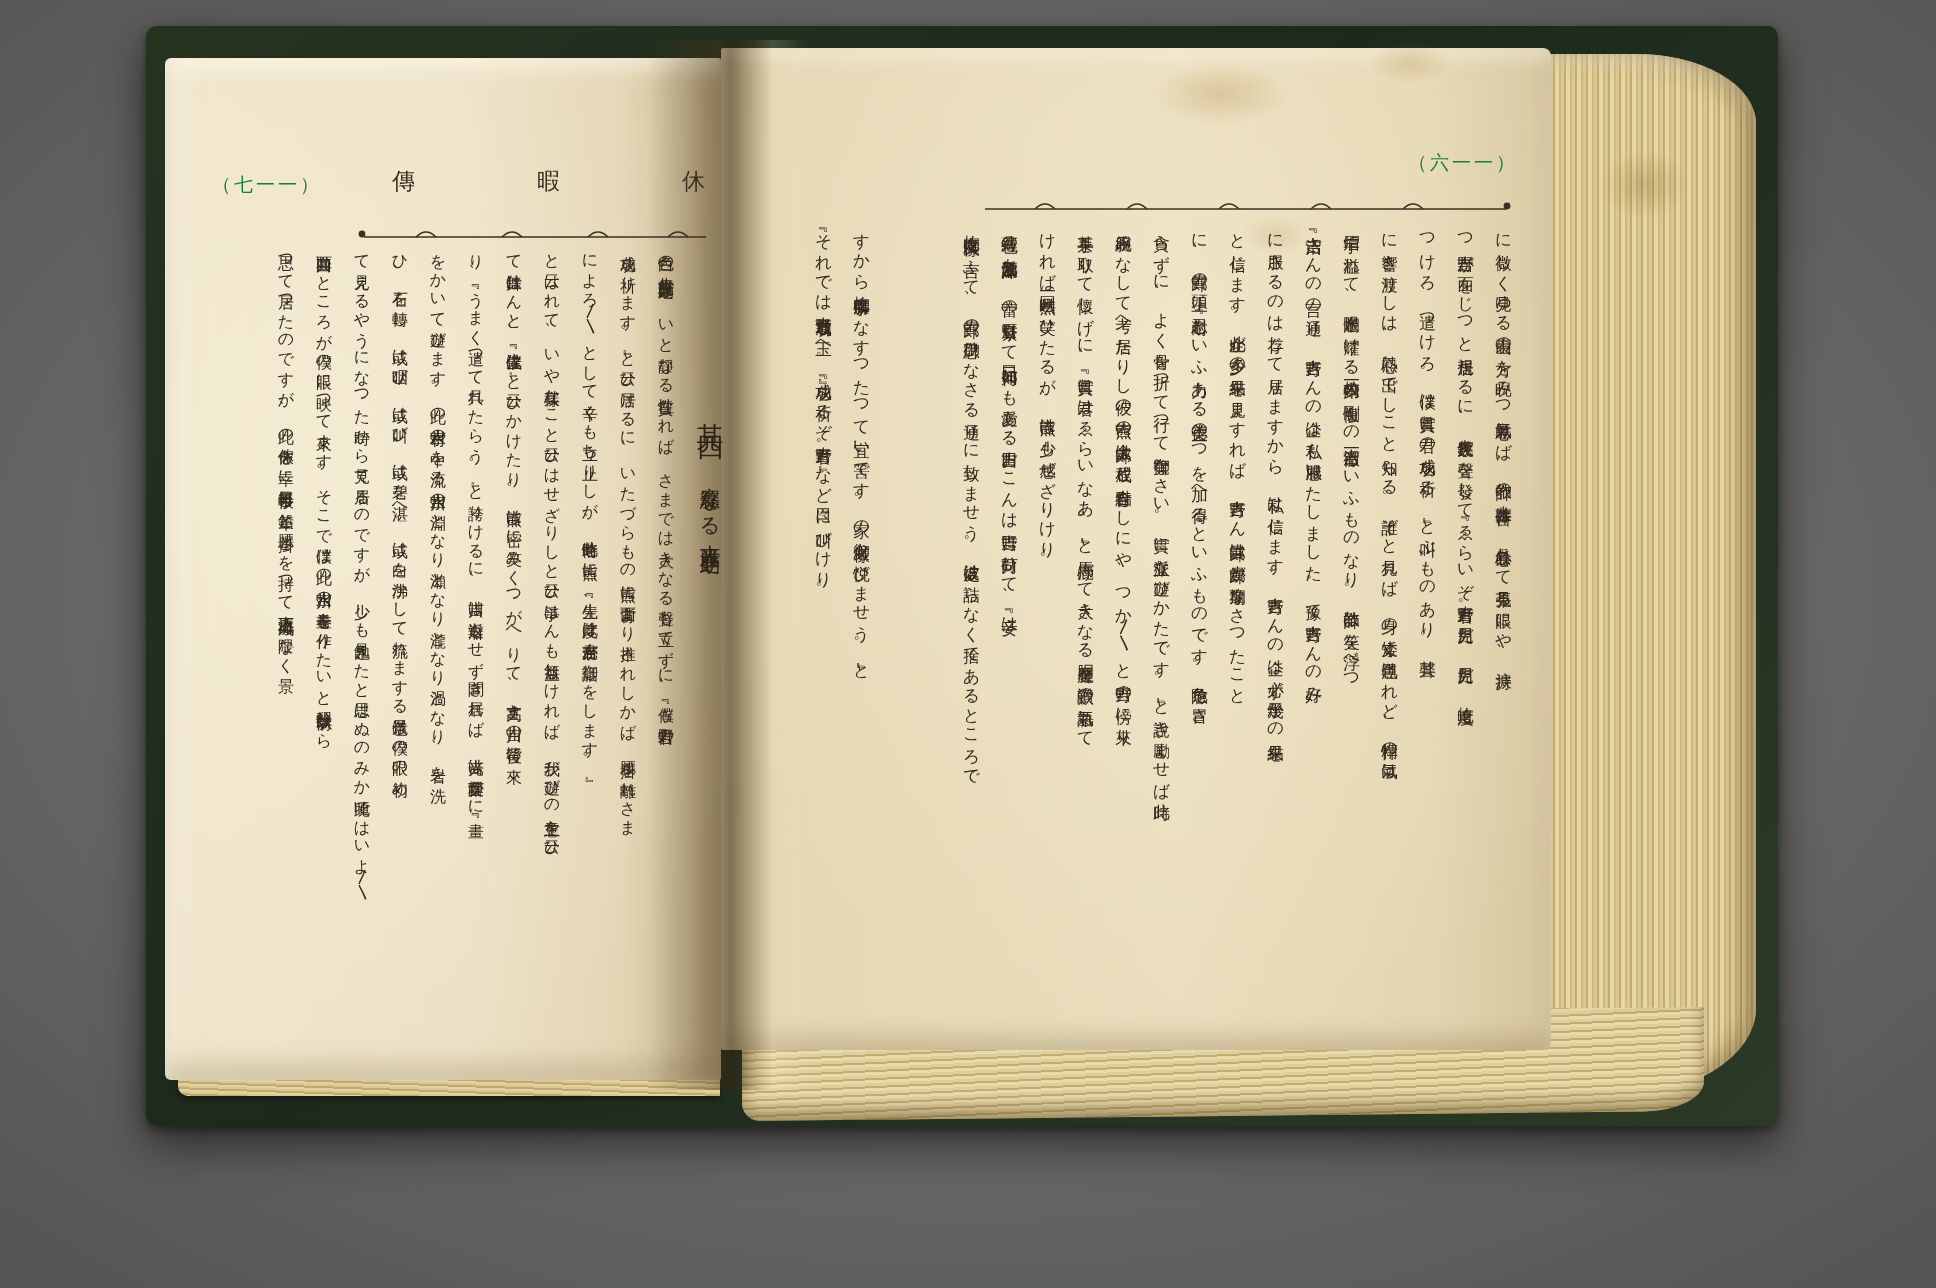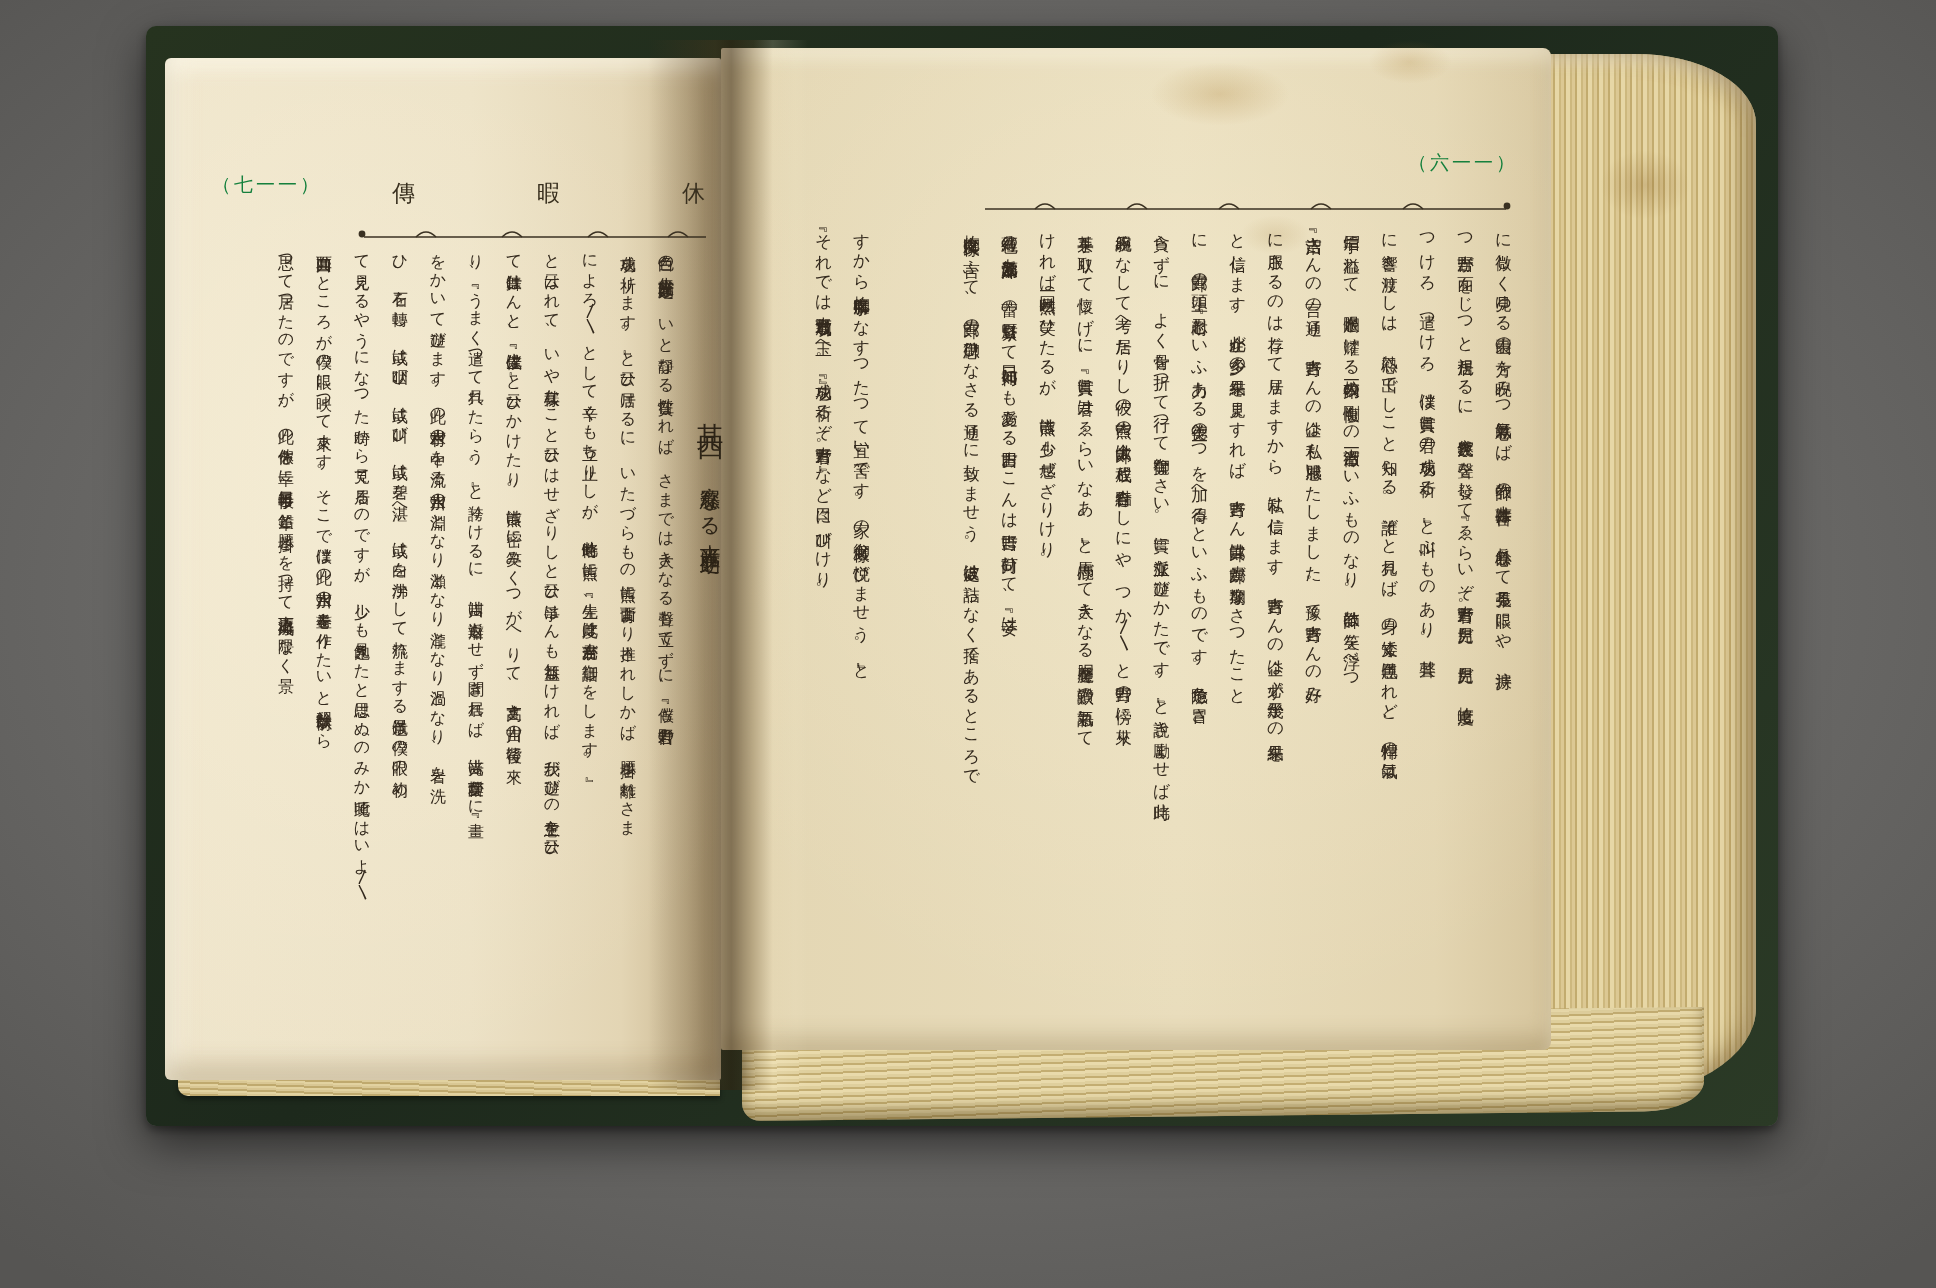--- a/index.html
+++ b/index.html
@@ -69,21 +69,21 @@
   .stain.s1{left:1150px;top:62px;width:140px;height:64px;background:radial-gradient(ellipse at center, rgba(168,124,48,.26), rgba(168,124,48,0) 70%);}
   .stain.s2{left:1368px;top:40px;width:84px;height:44px;background:radial-gradient(ellipse at center, rgba(168,124,48,.22), rgba(168,124,48,0) 70%);}
   .stain.s3{left:1240px;top:215px;width:70px;height:40px;background:radial-gradient(ellipse at center, rgba(150,110,40,.15), rgba(150,110,40,0) 70%);}
   .stain.s4{left:1600px;top:150px;width:90px;height:70px;background:radial-gradient(ellipse at center, rgba(130,90,30,.25), rgba(130,90,30,0) 70%);}
   
   .running-title{
     position:absolute;color:#39301f;font-family:"DejaVu Serif","Liberation Serif",serif;
     white-space:nowrap;
   }
   .rt-right{left:1058px;top:146px;font-size:23px;letter-spacing:74px;}
-  .rt-left{left:392px;top:178px;font-size:23px;letter-spacing:122px;}
+  .rt-left{left:392px;top:166px;font-size:23px;letter-spacing:122px;}
   .page-num{
     position:absolute;color:#15803d;font-family:"DejaVu Serif","Liberation Serif",serif;
     font-size:19px;letter-spacing:3px;white-space:nowrap;
   }
   .pn-right{left:1408px;top:150px;}
   .pn-left{left:212px;top:172px;}
   .header-rule{position:absolute;}
   
   .vtext{
     position:absolute;

